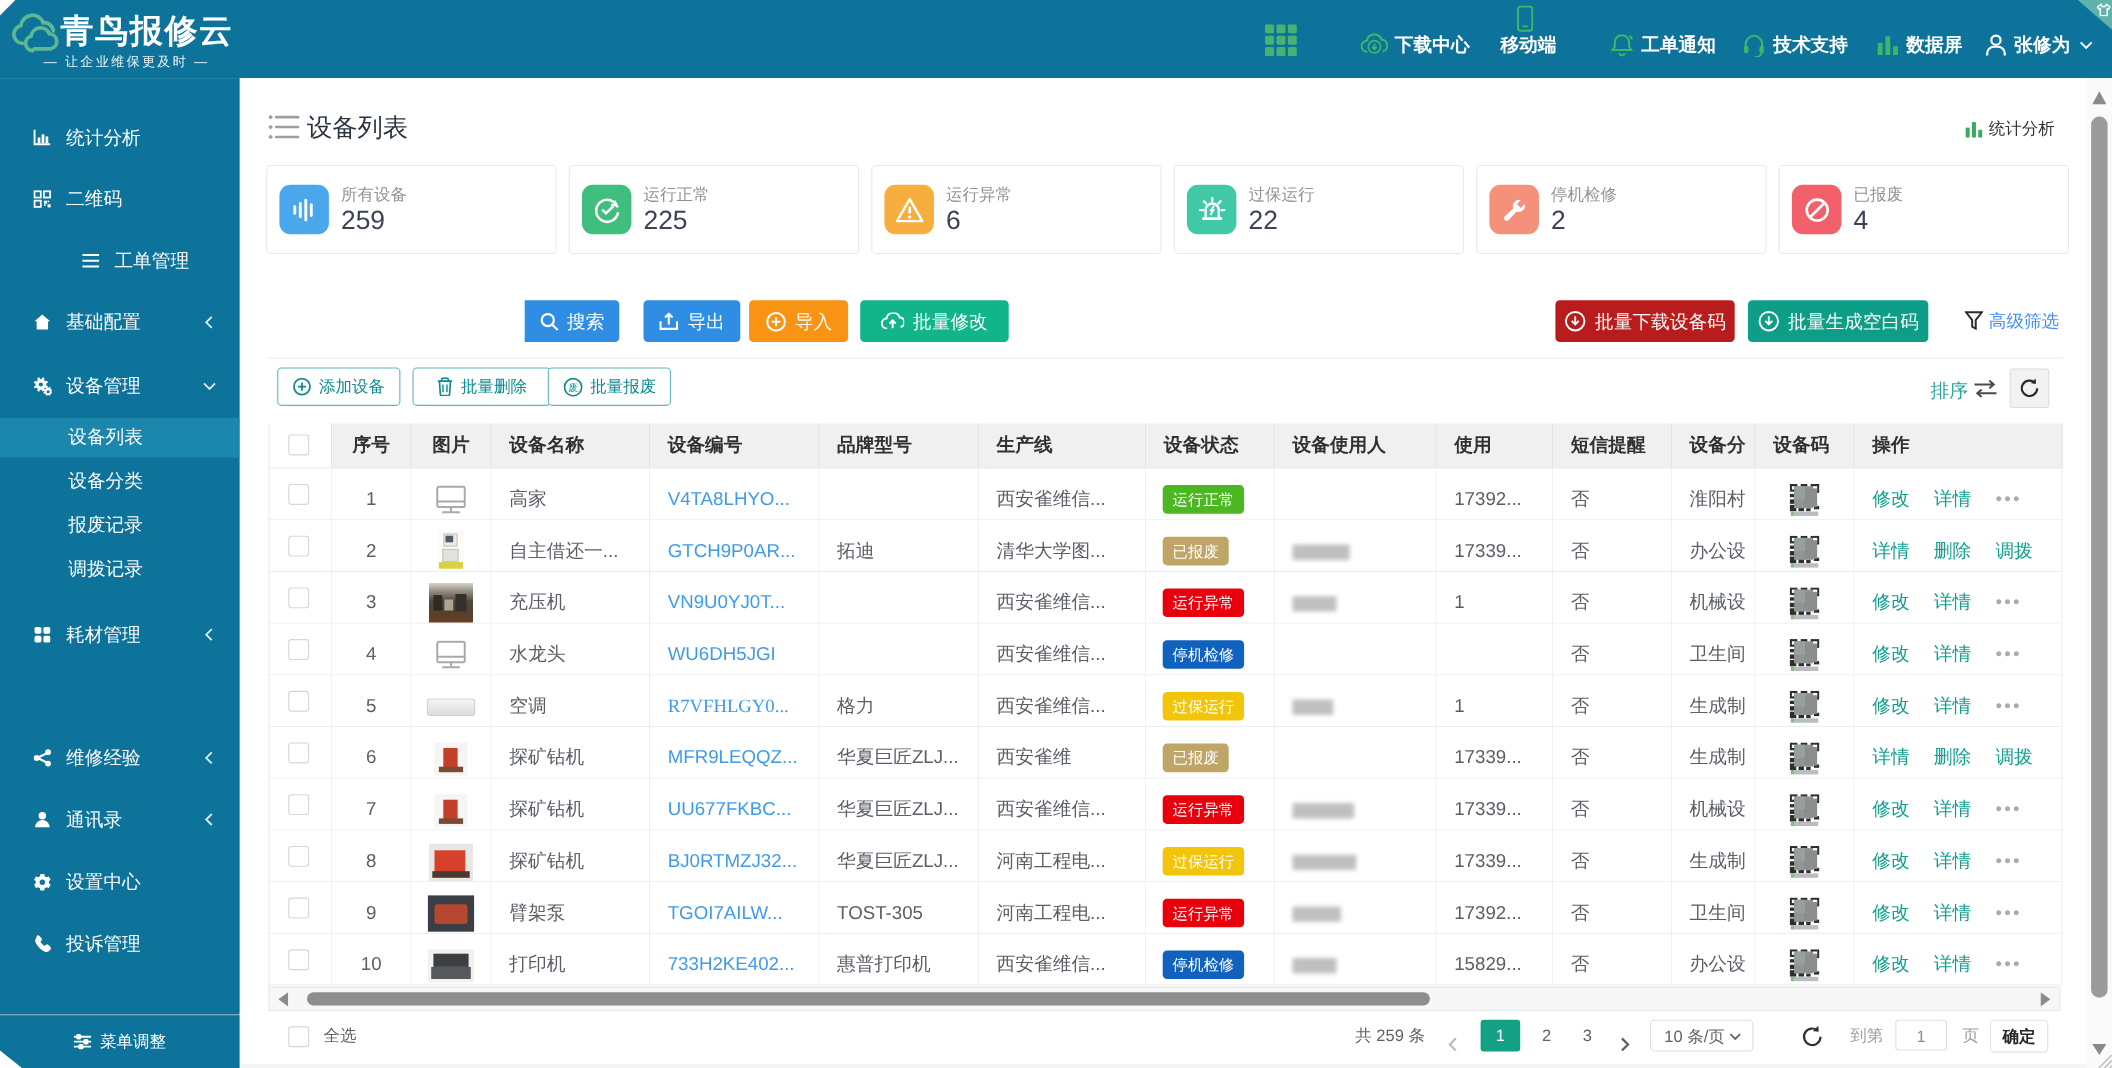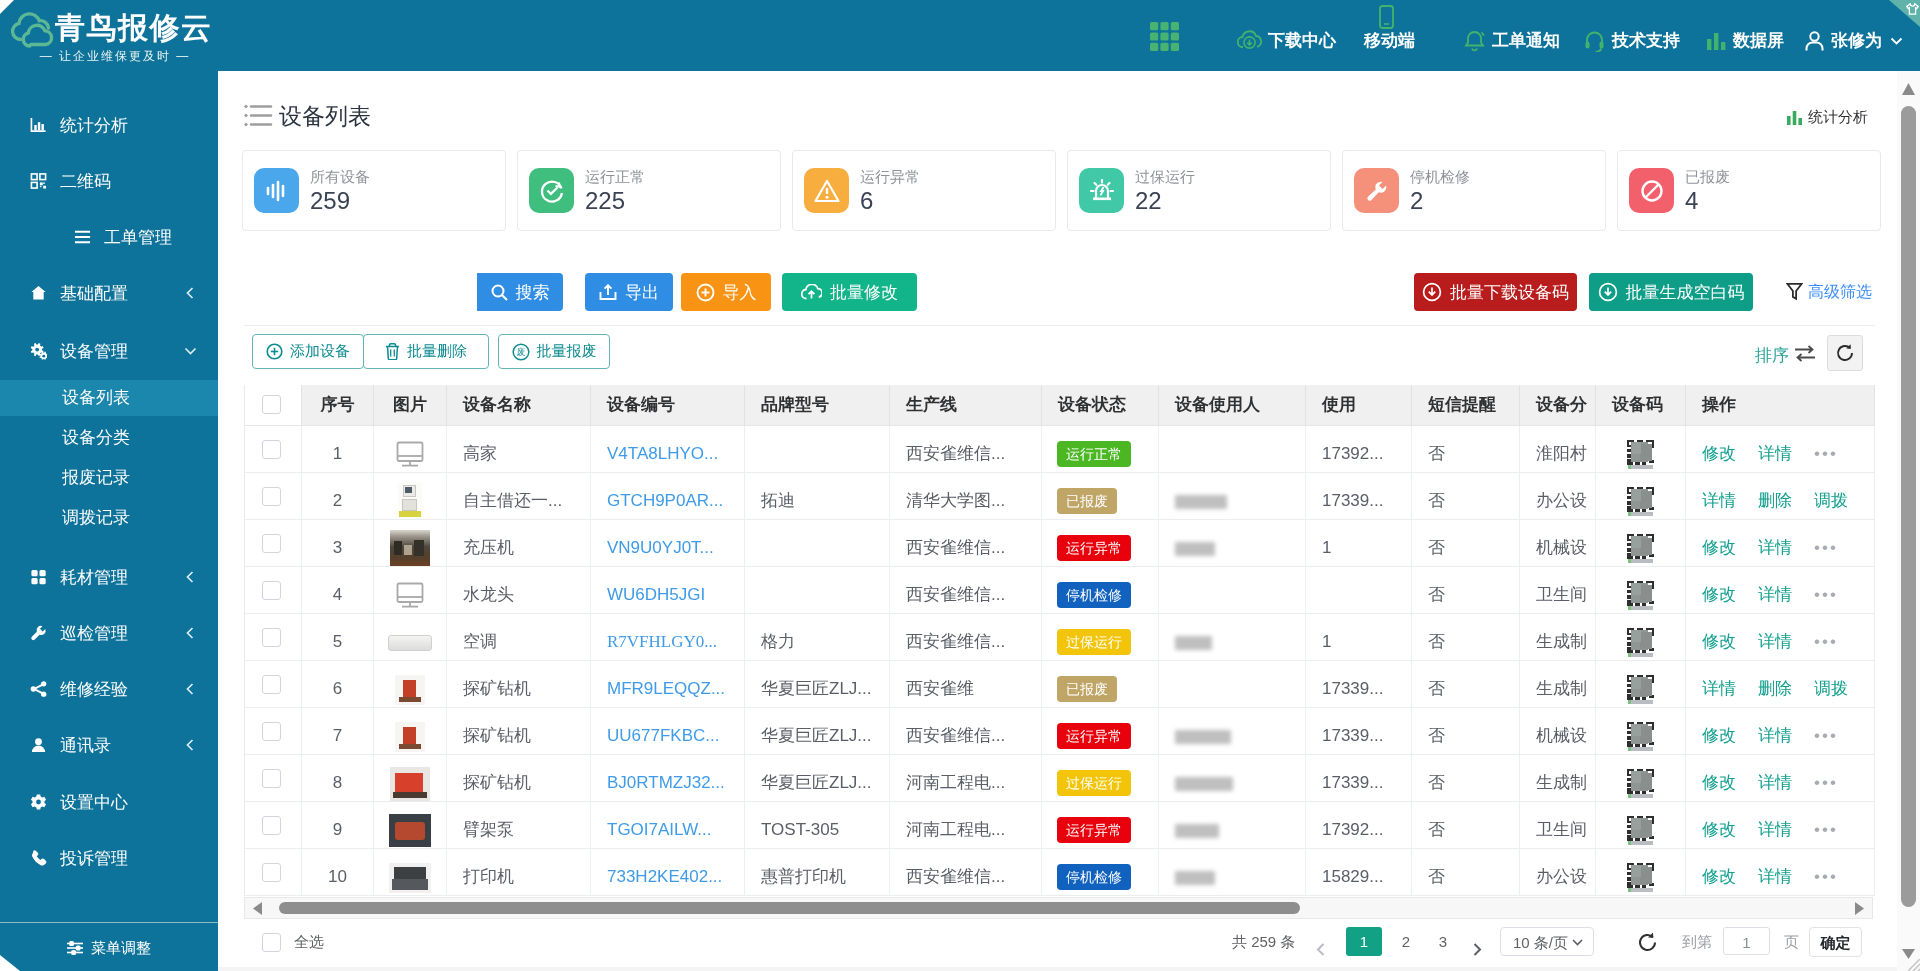--- a/index.html
+++ b/index.html
@@ -47,21 +47,21 @@
 #btn-modify { left:782px; width:135px; background:#12b489; }
 #btn-dlcode { left:1414px; width:163px; background:#b91c1c; }
 #btn-gencode { left:1589px; width:164px; background:#0e9d87; }
 #adv-filter { position:absolute; left:1808px; top:282px; font-size:16px; color:#3e8ef7; }
 
 #divider1 { position:absolute; left:244px; top:325px; width:1631px; height:1px; background:#ececec; }
 
 .obtn { position:absolute; top:334px; height:35px; border:1px solid #63b5b8; border-radius:4px; color:#0d8b90; font-size:15px; display:flex; align-items:center; justify-content:center; background:#fff; }
 .obtn svg { margin-right:7px; }
 #obtn-add { left:252px; width:112px;justify-content:center; }
-#obtn-del { left:363px; width:126px; }
+#obtn-del { left:375px; width:126px; }
 #obtn-scrap { left:498px; width:112px; }
 #sort-lab { position:absolute; left:1755px; top:344px; font-size:17px; color:#28a396; }
 #refresh-box { position:absolute; left:1827px; top:335px; width:36px; height:36px; background:#f2f2f2; border:1px solid #dcdcdc; border-radius:3px; display:flex; align-items:center; justify-content:center; }
 
 
 #table { position:absolute; left:244px; top:385px; width:1636px; }
 .th { position:absolute; top:0; height:41px; background:#f0f0f1; border-bottom:1px solid #e6e6e8; border-right:1px solid #e2e2e4; font-size:17px; font-weight:bold; color:#303133; line-height:40px; }
 .td { position:absolute; height:47px; background:#fff; border-bottom:1px solid #ebeef0; border-right:1px solid #edf0f2; font-size:17px; color:#5a5e66; line-height:56px; overflow:hidden; white-space:nowrap; }
 .cb { position:absolute; width:19px; height:19px; border:1px solid #d2d6dc; border-radius:3px; background:#fff; }
 .badge { display:inline-block; height:26px; line-height:26px; border-radius:4px; color:#fff; font-size:14px; padding:0 9px; }
@@ -150,29 +150,20 @@
     <div class="smenu" style="top:486px;">
       <svg class="ic" viewBox="0 0 18 18">
           <g fill="#fff">
             <rect x="1.5" y="1.5" width="6.6" height="6.6" rx="1.6"></rect>
             <rect x="10" y="1.5" width="6.6" height="6.6" rx="1.6"></rect>
             <rect x="1.5" y="10" width="6.6" height="6.6" rx="1.6"></rect>
             <rect x="10" y="10" width="6.6" height="6.6" rx="1.6"></rect>
           </g>
         </svg>
       <span class="tx">耗材管理</span>
-        <svg class="ar" width="8" height="13" viewBox="0 0 8 13" style="position:absolute;right:24px;top:50%;transform:translateY(-50%)">
-          <path d="M6.5 1.5 L1.5 6.5 L6.5 11.5" fill="none" stroke="#dcebf0" stroke-width="1.7"></path>
-        </svg>
-    </div>
-    <div class="smenu" style="top:542px;">
-      <svg class="ic" viewBox="0 0 18 18">
-          <path d="M16.2 4.8 a4.6 4.6 0 0 1 -6 6 L5 16 a2 2 0 0 1 -3 -3 l5.2 -5.2 a4.6 4.6 0 0 1 6 -6 L10.5 4.5 l3 3 z" fill="#fff"></path>
-        </svg>
-      <span class="tx">巡检管理</span>
         <svg class="ar" width="8" height="13" viewBox="0 0 8 13" style="position:absolute;right:24px;top:50%;transform:translateY(-50%)">
           <path d="M6.5 1.5 L1.5 6.5 L6.5 11.5" fill="none" stroke="#dcebf0" stroke-width="1.7"></path>
         </svg>
     </div>
     <div class="smenu" style="top:598px;">
       <svg class="ic" viewBox="0 0 18 18">
           <g fill="#fff">
             <circle cx="14.5" cy="3.5" r="2.8"></circle>
             <circle cx="3.5" cy="9" r="2.8"></circle>
             <circle cx="14.5" cy="14.5" r="2.8"></circle>

